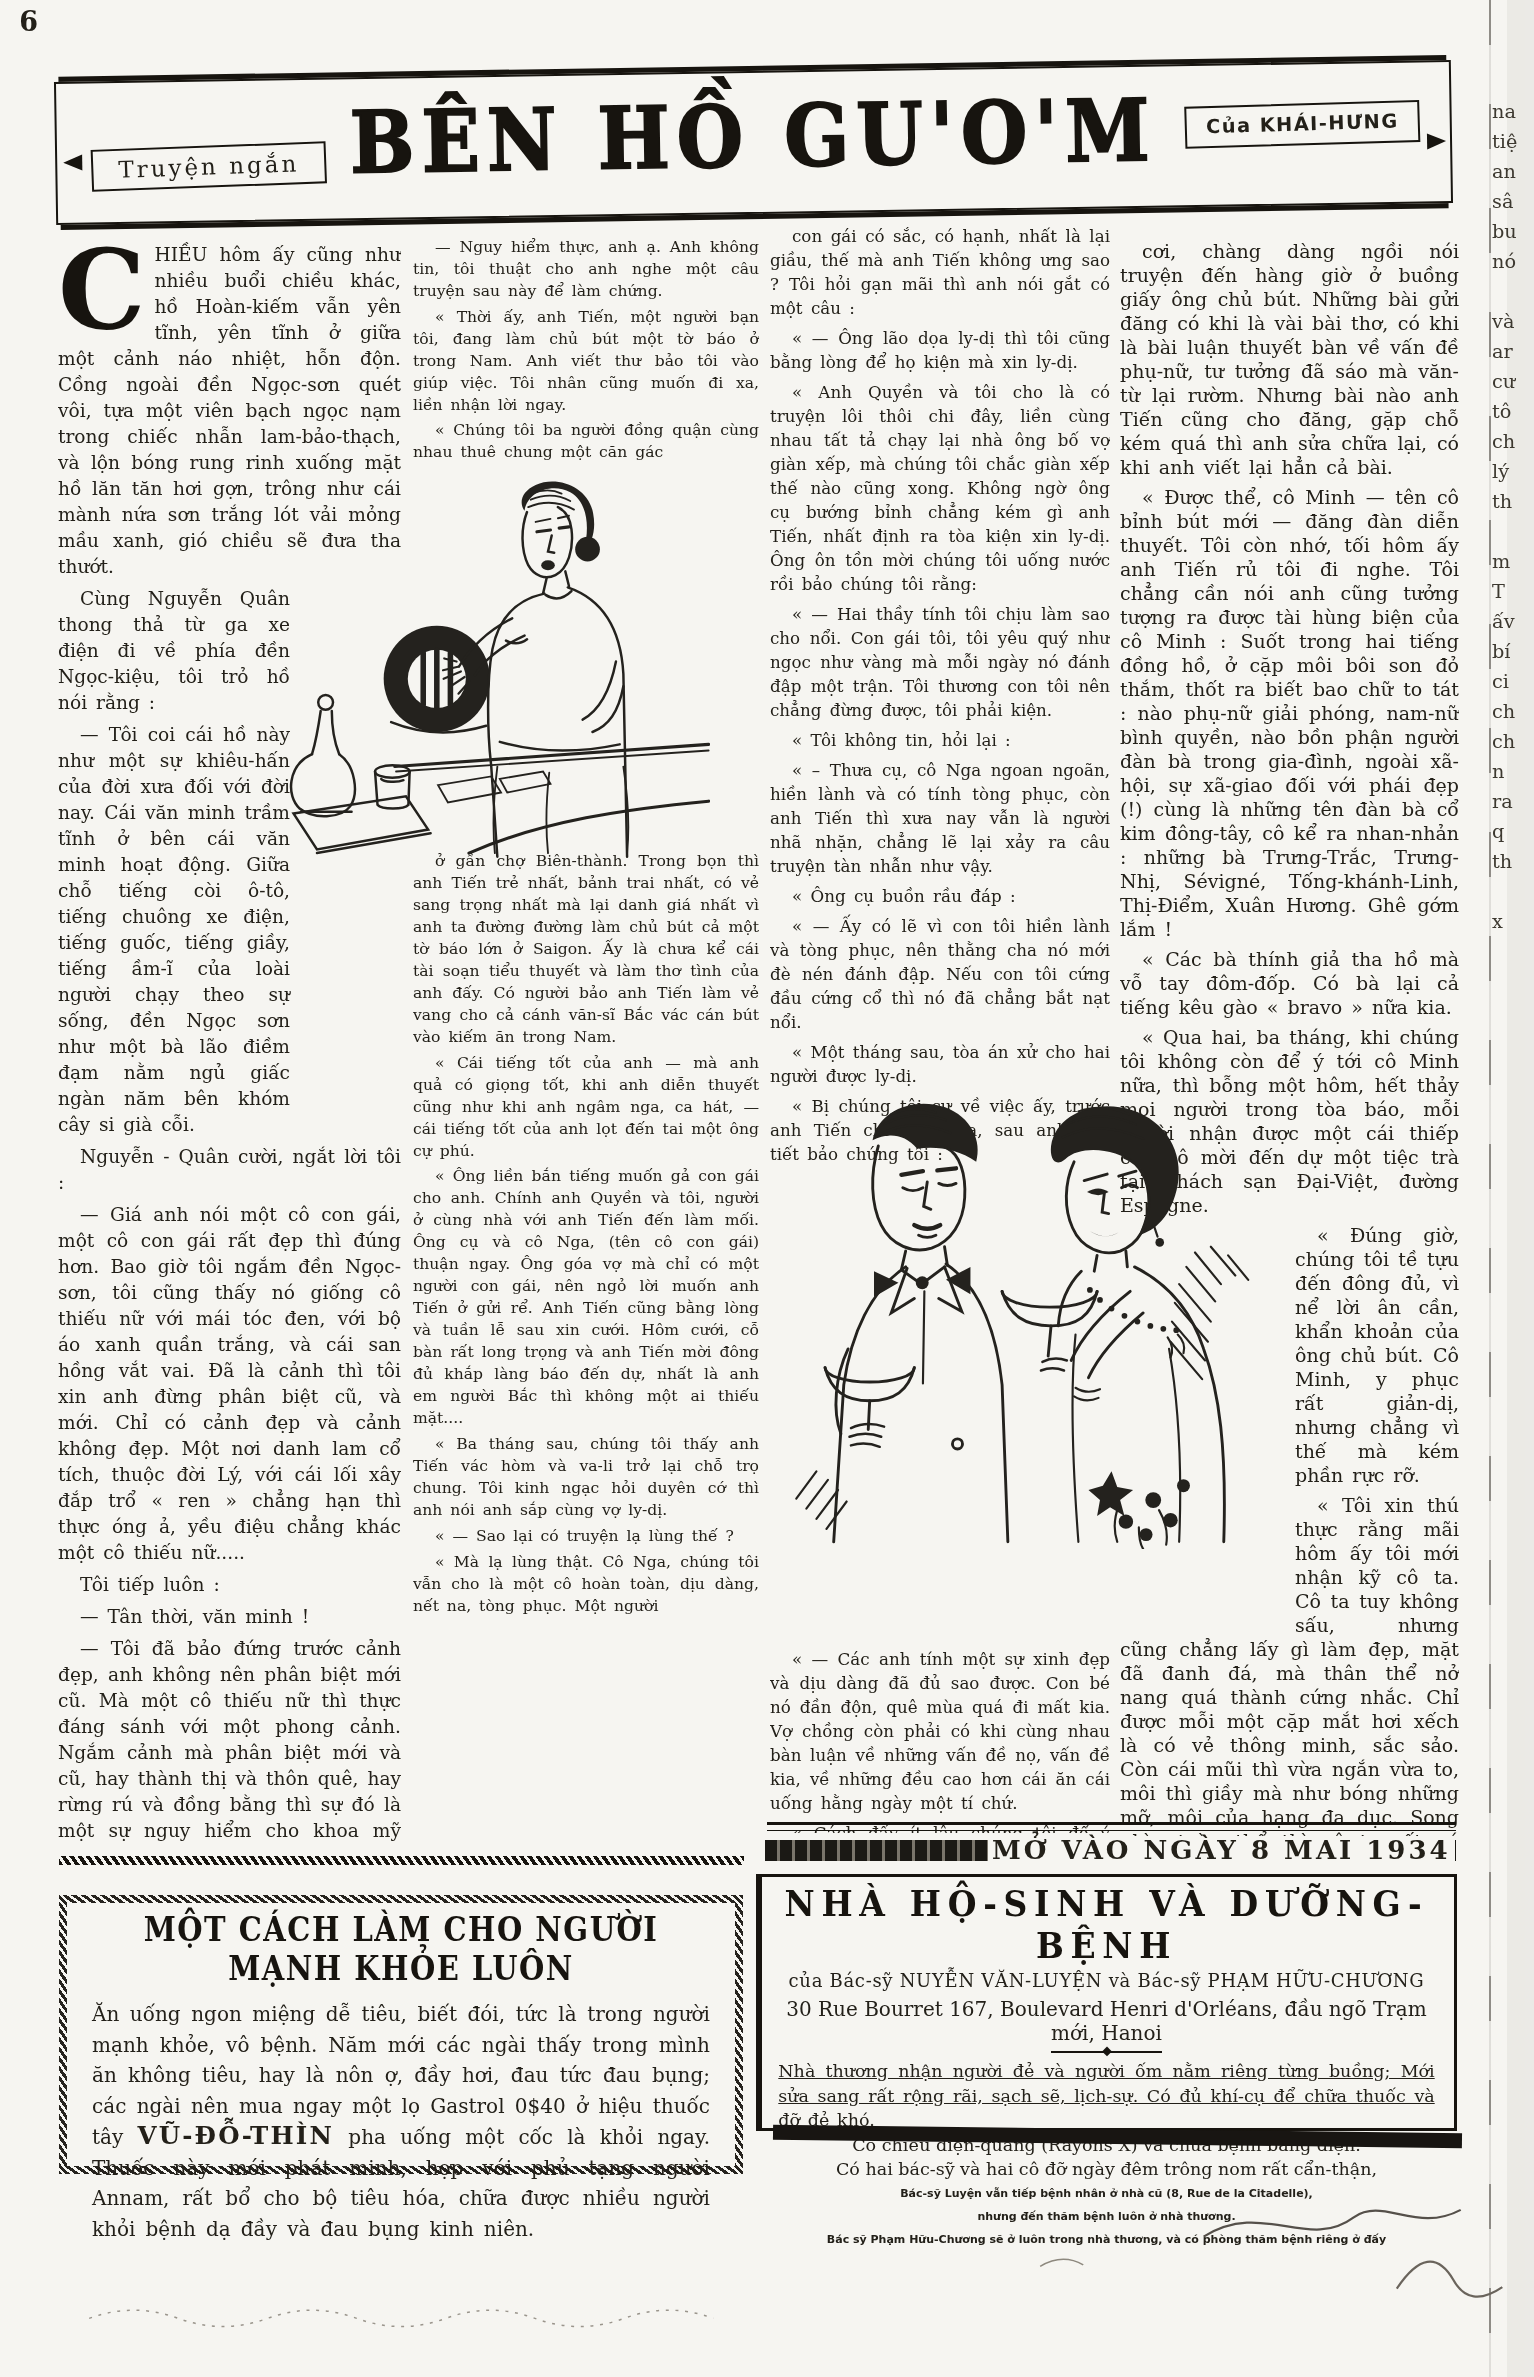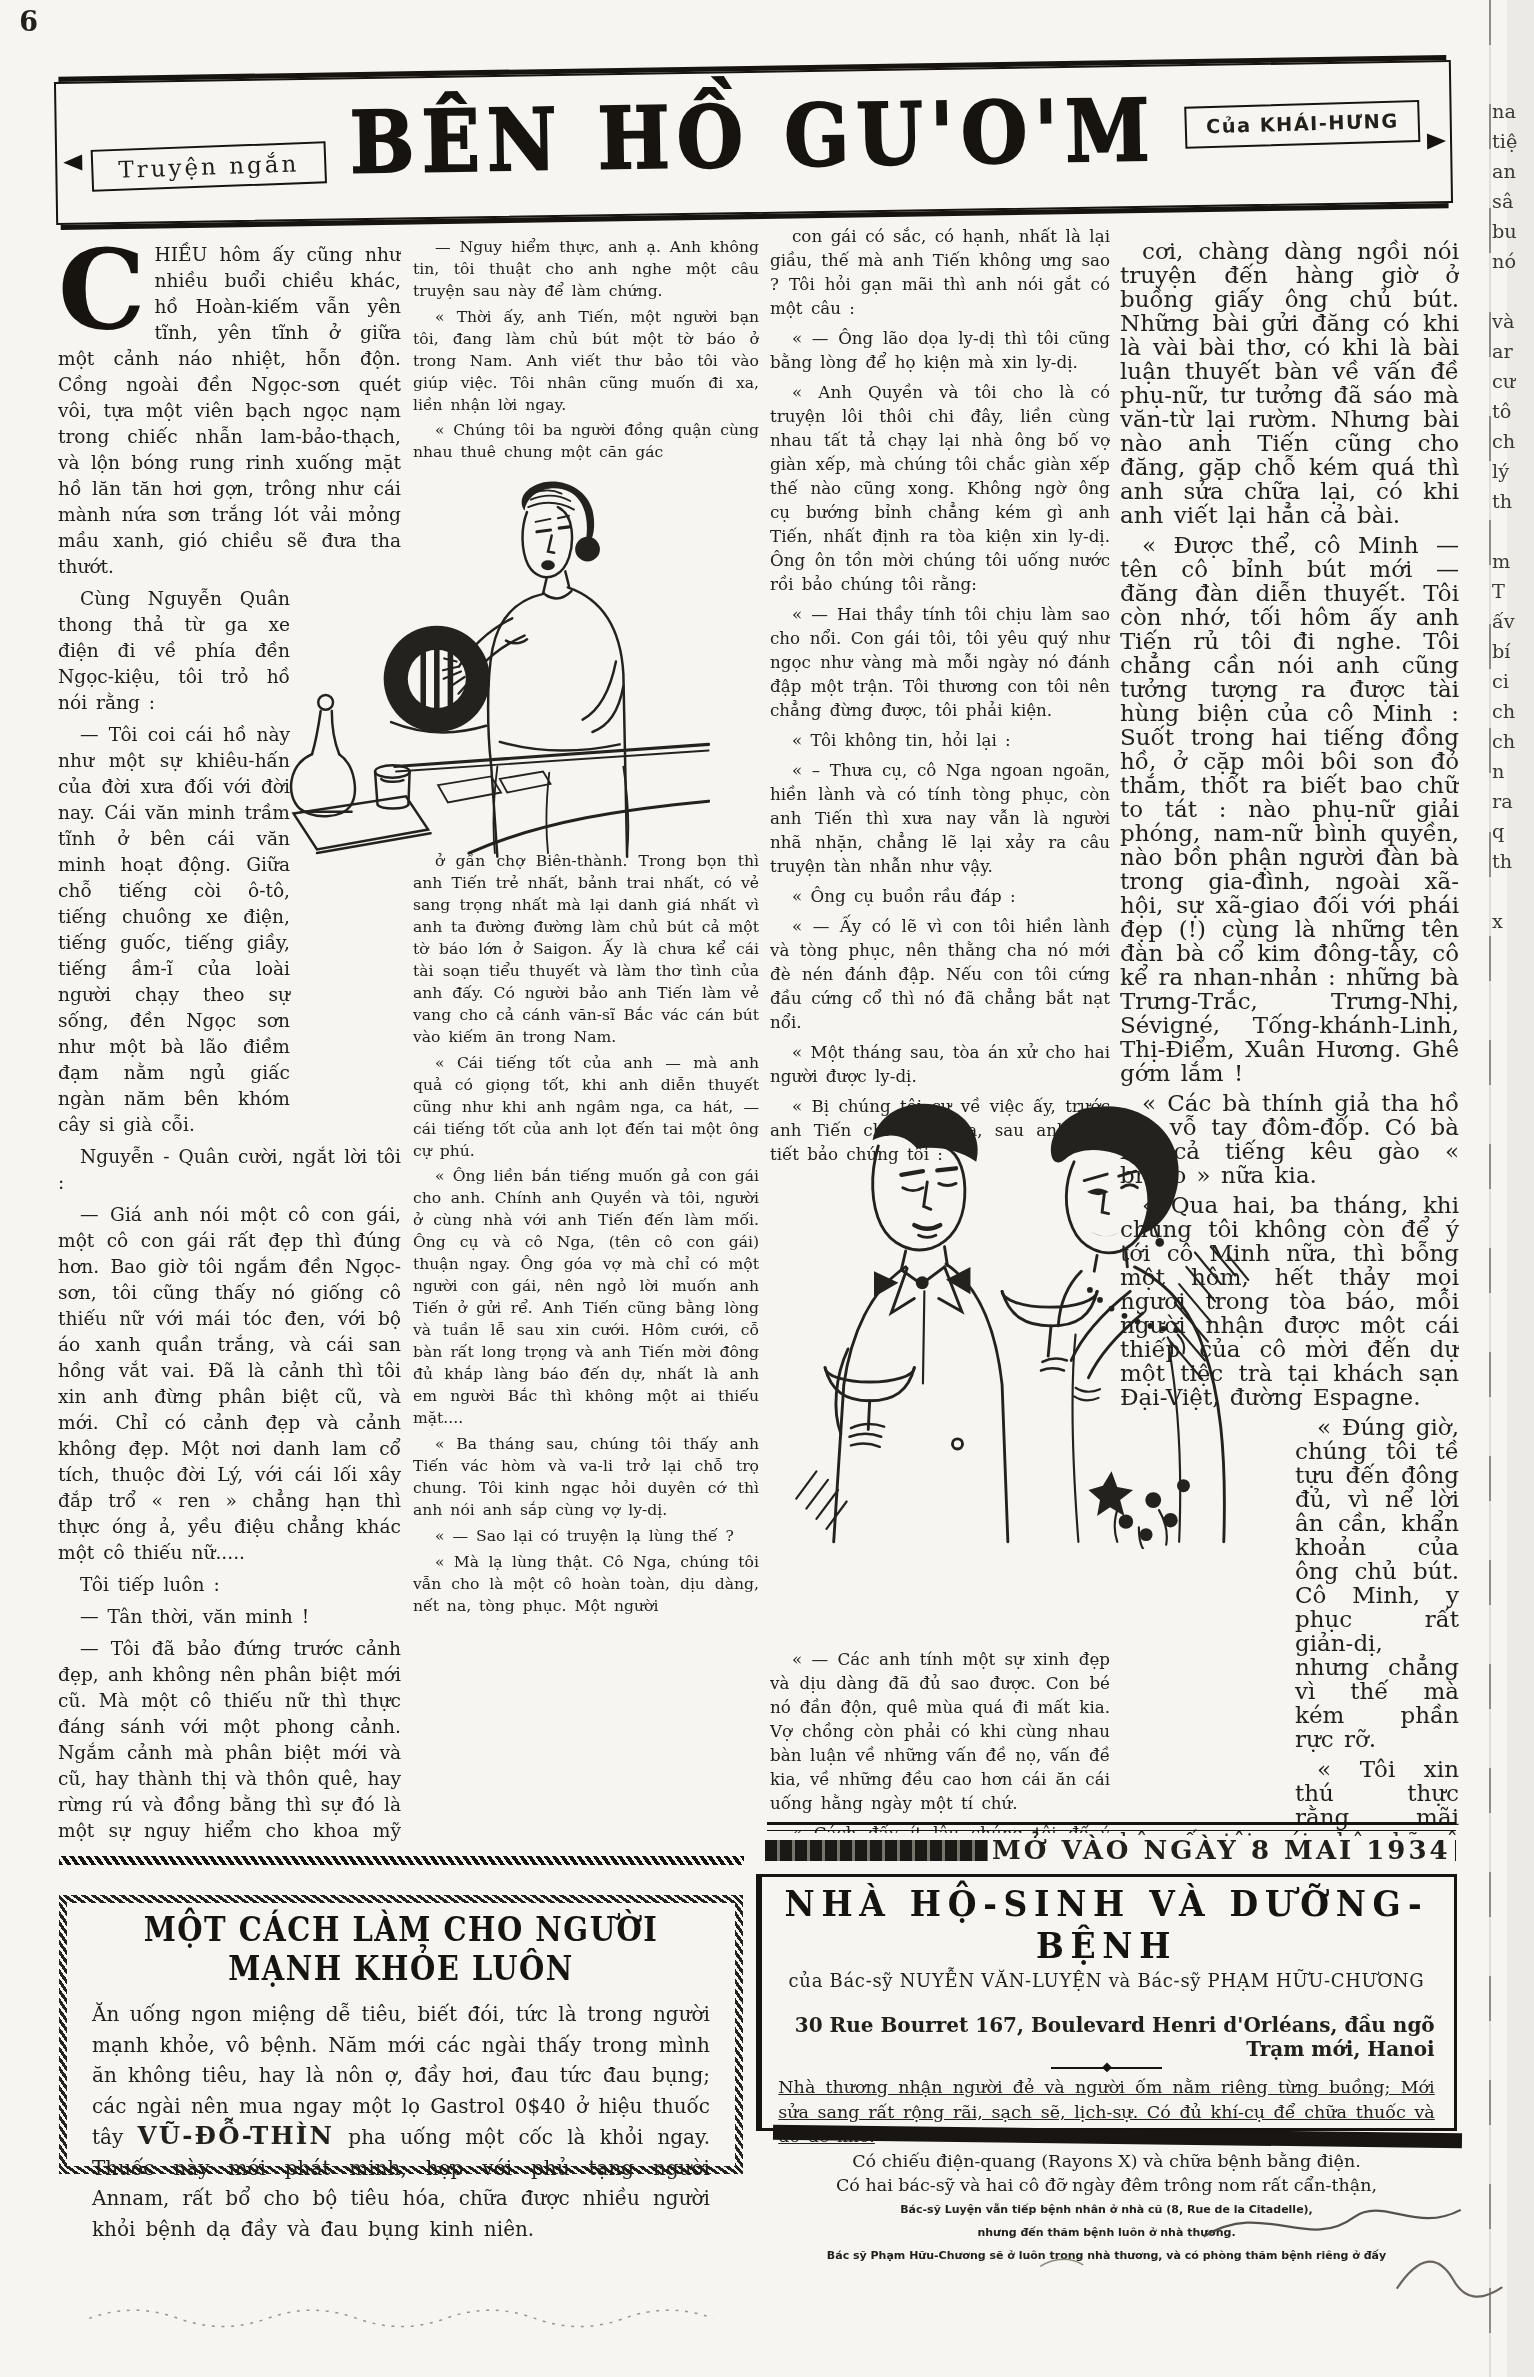--- a/index.html
+++ b/index.html
@@ -26,21 +26,21 @@
   .manicule.left{left:6px;border-right:19.3px solid var(--ink2);}
   .manicule.right{right:4.5px;border-left:19.3px solid var(--ink2);}
 
   
   .col{position:absolute;text-align:justify;overflow:hidden;word-spacing:3px;}
   .col p{margin:0 0 6px;text-indent:22px;}
   .col1{left:58px;top:242px;width:343px;height:1605px;font-size:18.6px;line-height:26px;}
   .col2{left:413px;top:236px;width:346px;height:1616px;font-size:15.6px;line-height:22px;}
   .col2 p{margin-bottom:3.7px;}
   .col3{left:770px;top:224px;width:340px;height:1609px;font-size:16.7px;line-height:24px;}
-  .col4{left:1120px;top:239px;width:339px;height:1597px;font-size:23px;line-height:24px;}
+  .col4{left:1120px;top:239px;width:339px;height:1597px;font-size:19px;line-height:24px;}
   .lead{text-indent:0 !important;}
   .dropcap{float:left;font-size:110px;line-height:83px;font-weight:bold;margin:6px 9px 0 0;color:var(--ink2);}
   .wrap-spacer-right{float:right;width:111px;height:319px;margin-top:204px;}
   .wrap-spacer-left{float:left;width:175px;height:405px;}
   .illus-spacer-1{height:383px;}
   .illus-spacer-2{height:475px;}
 
   .illus{position:absolute;pointer-events:none;}
   .illus svg{display:block;}
   .illus path,.illus circle,.illus line,.illus ellipse{vector-effect:none;}
@@ -62,21 +62,21 @@
   
   .ad-banner{position:absolute;left:765px;top:1835px;width:691px;display:flex;align-items:center;gap:4px;}
   .banner-bar{height:21px;background:repeating-linear-gradient(90deg,#1b1915 0 12px,#7a756b 12px 15px);}
   .banner-bar.b-left{width:223px;}
   .banner-bar.b-right{flex:1;}
   .ad-banner .banner-text{font-size:26px;font-weight:bold;letter-spacing:3px;white-space:nowrap;}
   .ad-right{position:absolute;left:756px;top:1874px;width:701px;height:257px;border:3px solid var(--ink2);
     box-shadow:inset 6.7px 0 0 -3.7px var(--ink2);padding:9px 19.3px 6px;background:var(--paper);}
   .ad-right h2{text-align:center;font-size:33px;letter-spacing:6.7px;transform:scaleY(1.08);color:var(--ink2);}
   .ad-right .sub{text-align:center;font-size:18px;margin-top:6px;letter-spacing:0.7px;}
-  .ad-right .addr{text-align:right;font-size:20px;font-weight:bold;margin-top:22px;}
+  .ad-right .addr{text-align:center;font-size:20px;font-weight:normal;margin-top:6px;}
   .ad-right .divider{width:111px;height:2.2px;background:var(--ink2);margin:6px auto;position:relative;}
   .ad-right .divider:after{content:"";position:absolute;left:50%;top:-3px;width:7.4px;height:7.4px;background:var(--ink2);transform:translateX(-50%) rotate(45deg);}
   .ad-right .l-just{font-size:17.5px;line-height:24.5px;text-align:justify;word-spacing:2.2px;text-decoration:underline;}
   .ad-right .l-center{font-size:17.5px;line-height:24.5px;text-align:center;}
   .ad-right .l-sans{font-family:"DejaVu Sans","Liberation Sans",sans-serif;font-size:11px;line-height:23px;font-weight:bold;text-align:center;}
   .ad-shadow-bar{position:absolute;left:773px;top:2129px;width:689px;height:15px;background:#181512;transform:rotate(0.7deg);}
 
   
   .crease{position:absolute;left:1489px;top:0;width:2.2px;height:2377px;
     background:repeating-linear-gradient(180deg,rgba(60,55,48,.55) 0 45px,rgba(60,55,48,.12) 45px 104px);}

